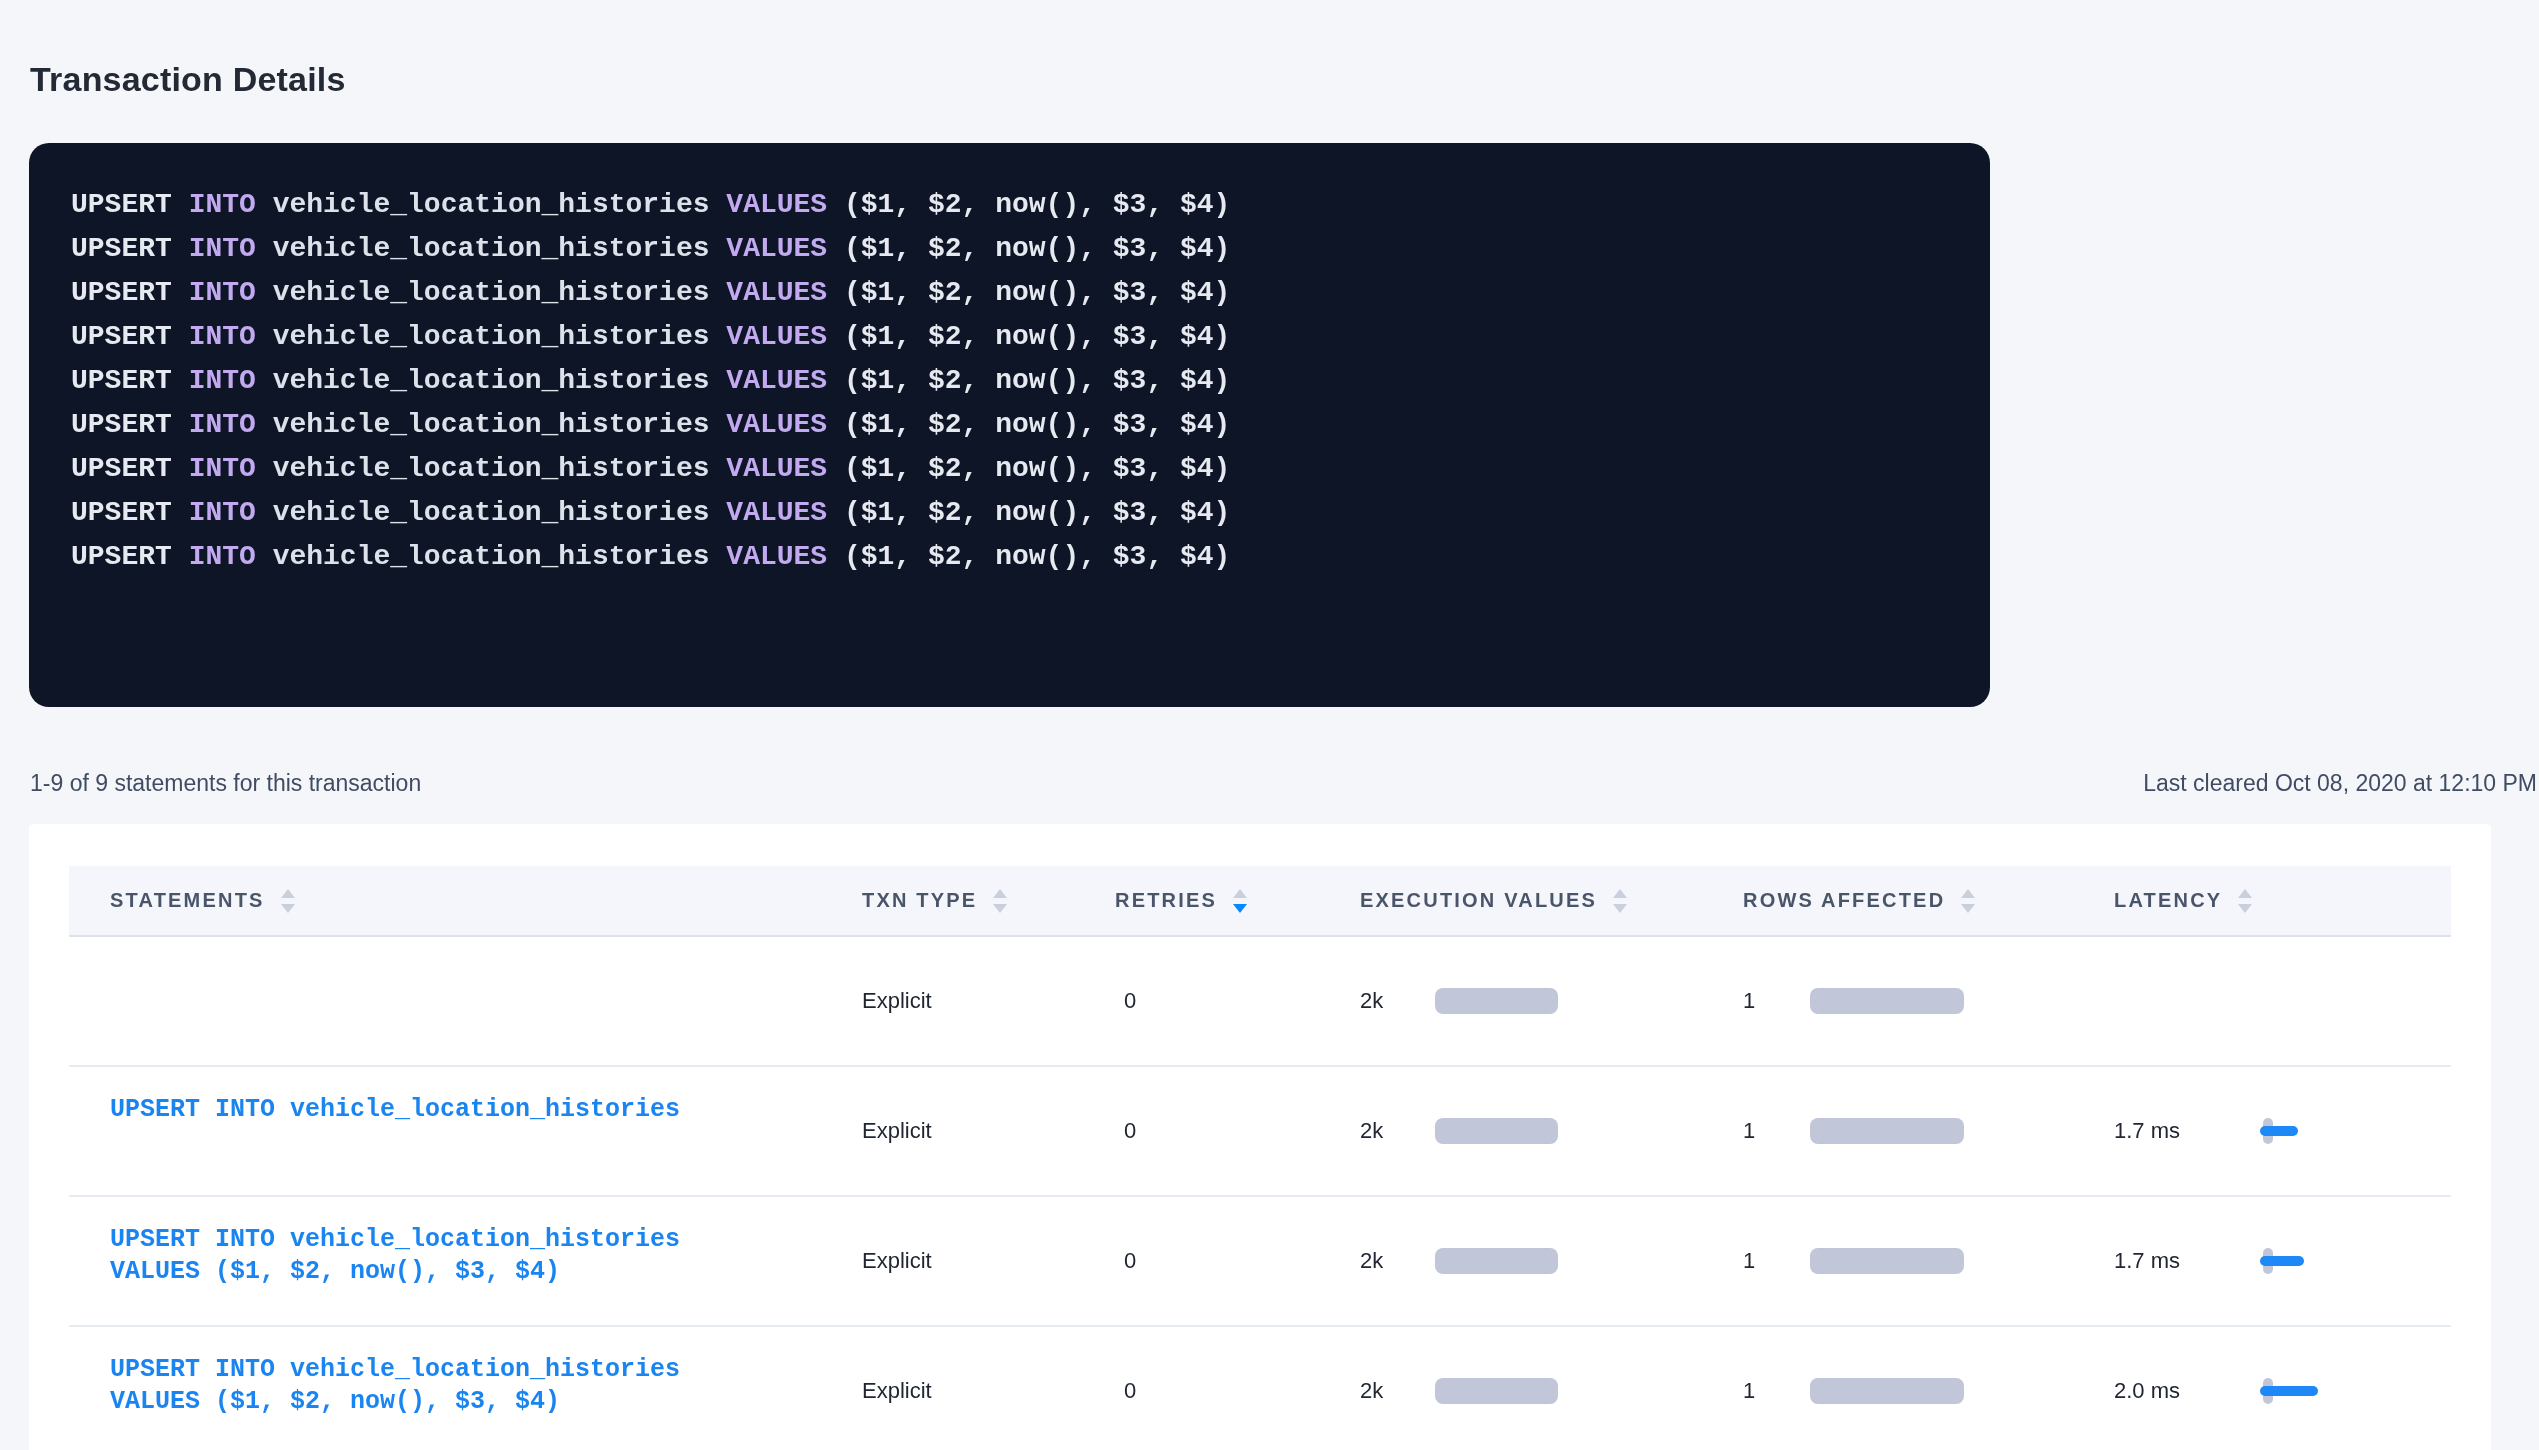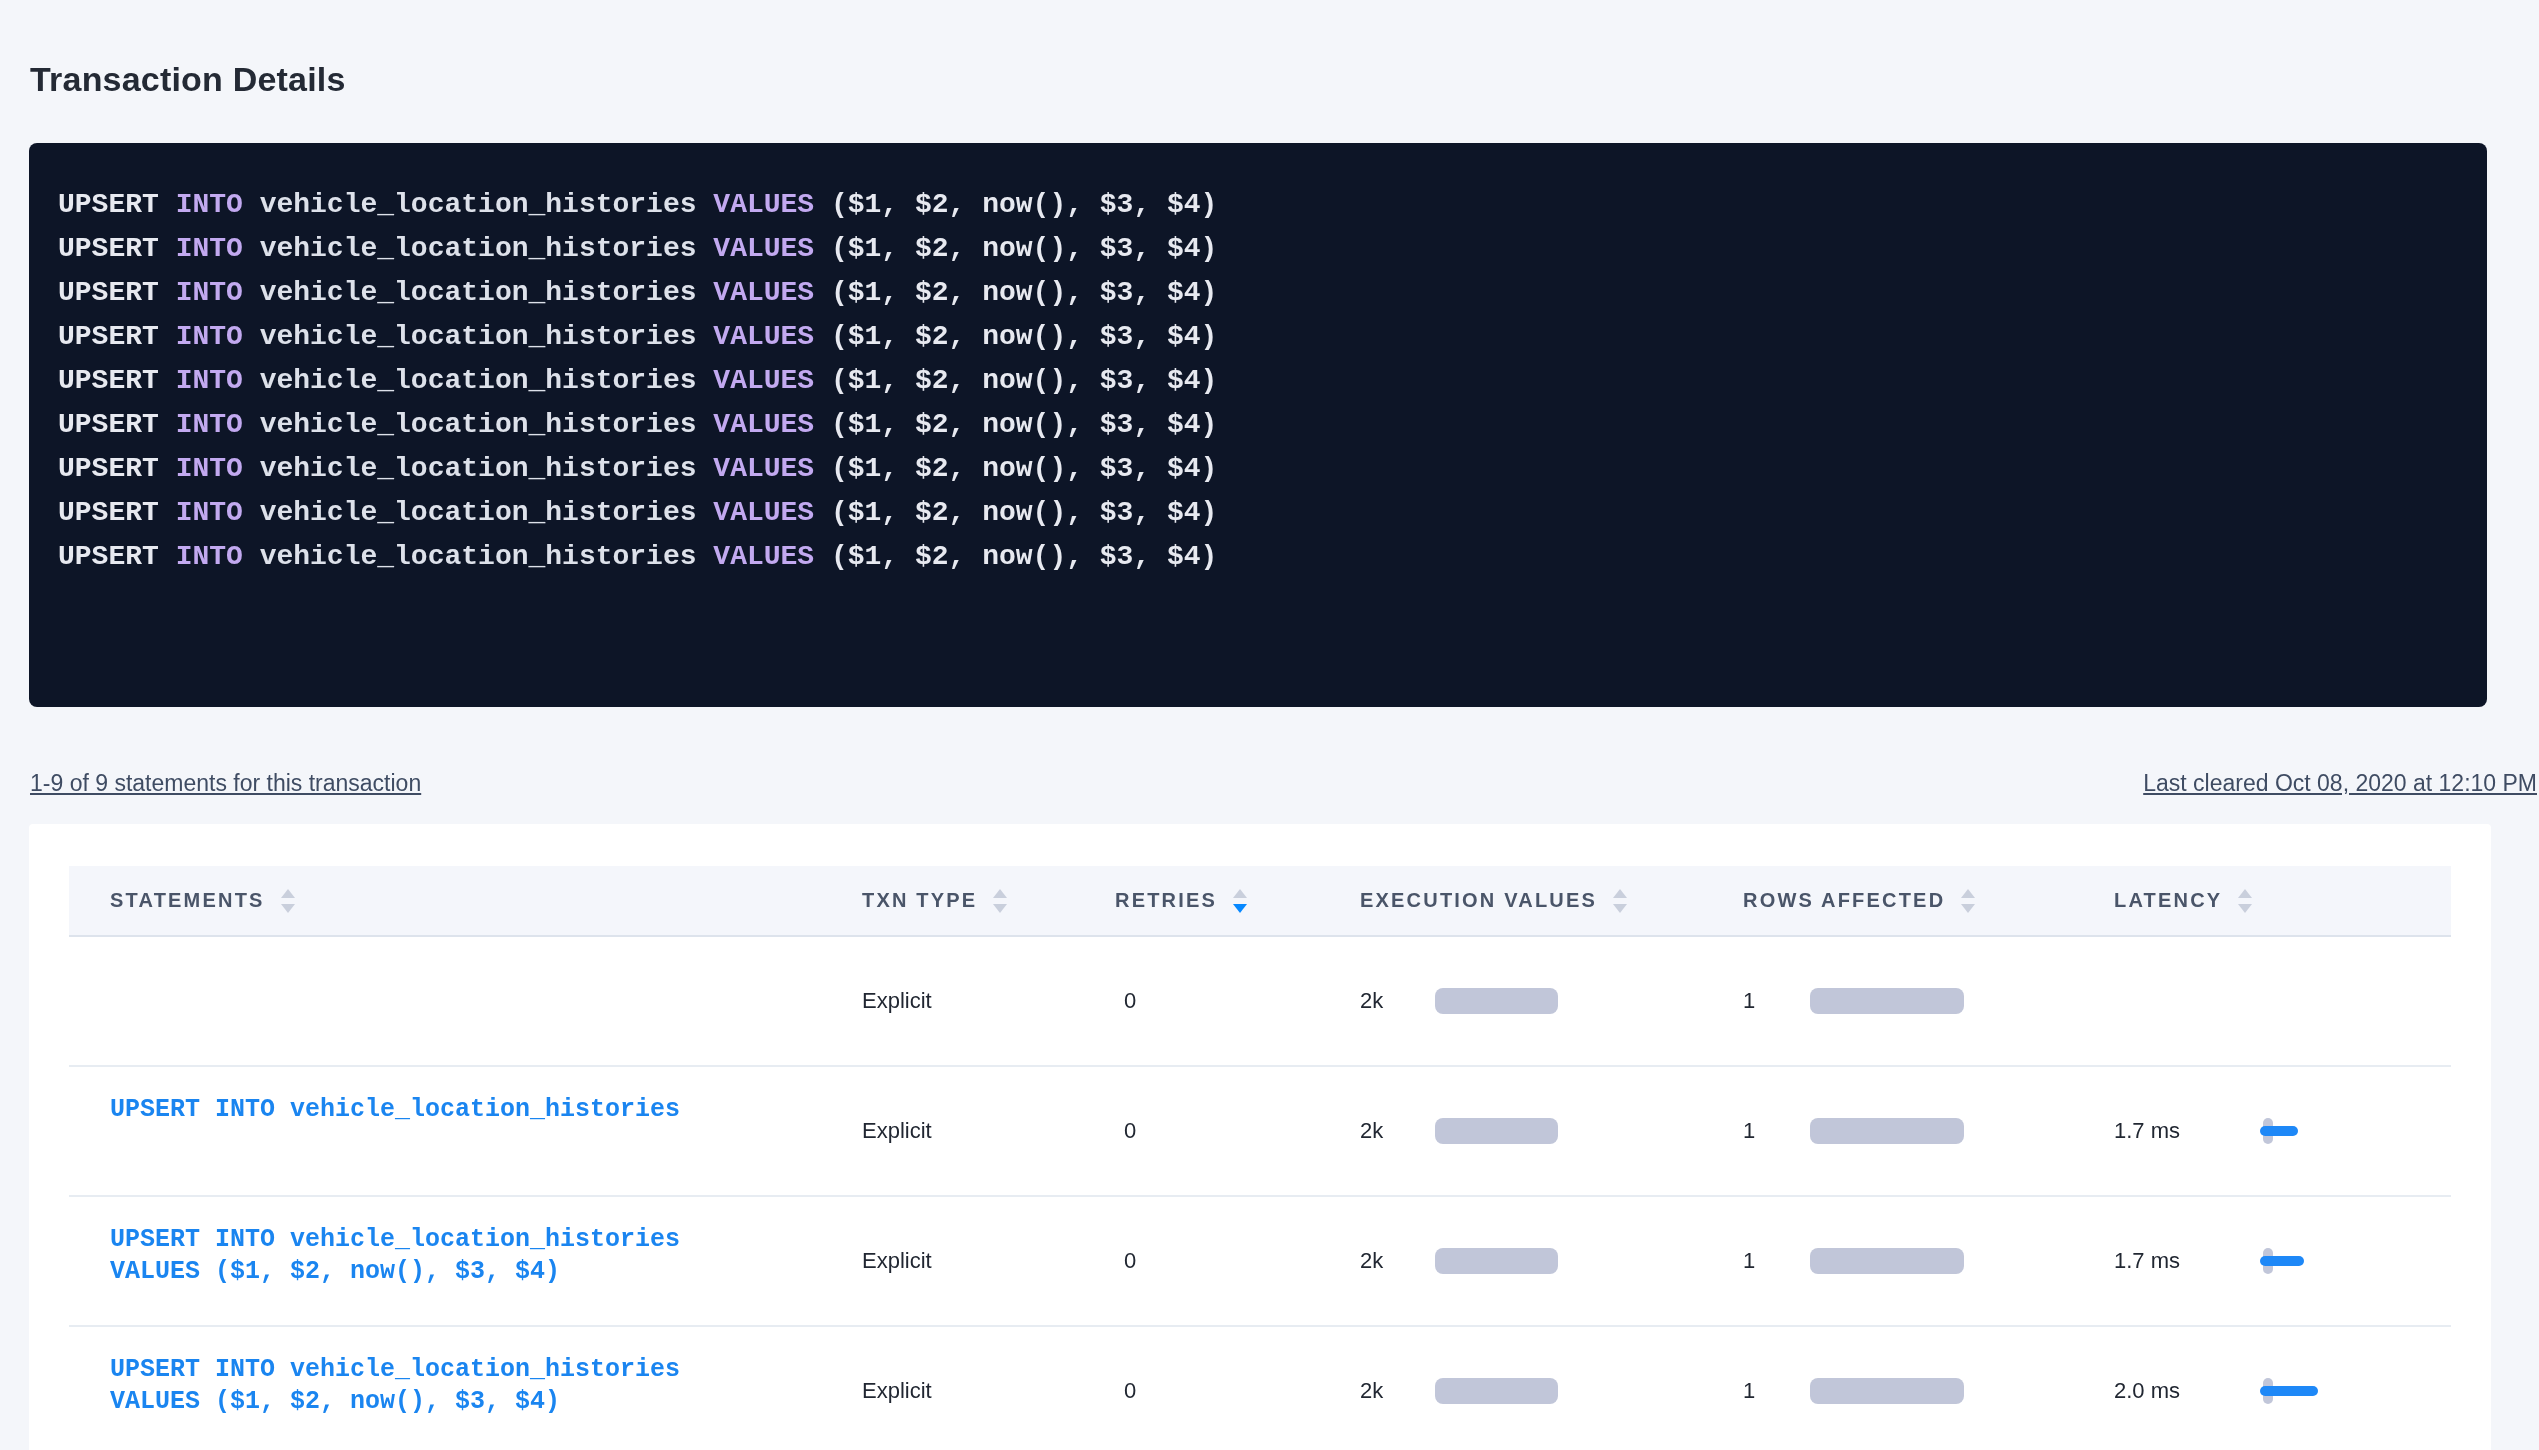--- a/index.html
+++ b/index.html
@@ -14,41 +14,41 @@
   .page-title {
     position:absolute; left:30px; top:12px;
     font-size:34px; font-weight:700; letter-spacing:0.2px;
     color:var(--title_text,#242a35);
     margin-top:48px;
   }
 
   
   .sql-box {
     position:absolute; left:29px; top:143px;
-    width:2458px; height:564px;
+    width:1961px; height:564px;
     background:var(--code_bg,#0d1527);
-    border-radius:8px;
-    padding:40px 0 0 29px;
+    border-radius:20px;
+    padding:40px 0 0 42px;
   }
   .code-line {
     white-space:pre;
     font-family:"Liberation Mono", monospace;
     font-weight:700;
     font-size:28px; line-height:44px;
     color:var(--code_text,#e7e9f0);
   }
   .tk-kw   { color:var(--code_keyword,#c2a9f0); }
   .tk-id   { color:var(--code_ident,#dde1ea); }
   .tk-txt  { color:var(--code_text,#e7e9f0); }
 
   
   .summary {
     position:absolute; left:30px; right:2px; top:770px;
     display:flex; justify-content:space-between; align-items:baseline;
-    font-size:23px; color:var(--summary_text,#3f4c63);text-decoration:underline;
+    font-size:23px; color:var(--summary_text,#3f4c63);
   }
 
   
   .card {
     position:absolute; left:29px; top:824px;
     width:2462px; height:660px;
     background:#ffffff; border-radius:4px;
   }
   .stmt-table { margin:42px 40px 0 40px; }
 

